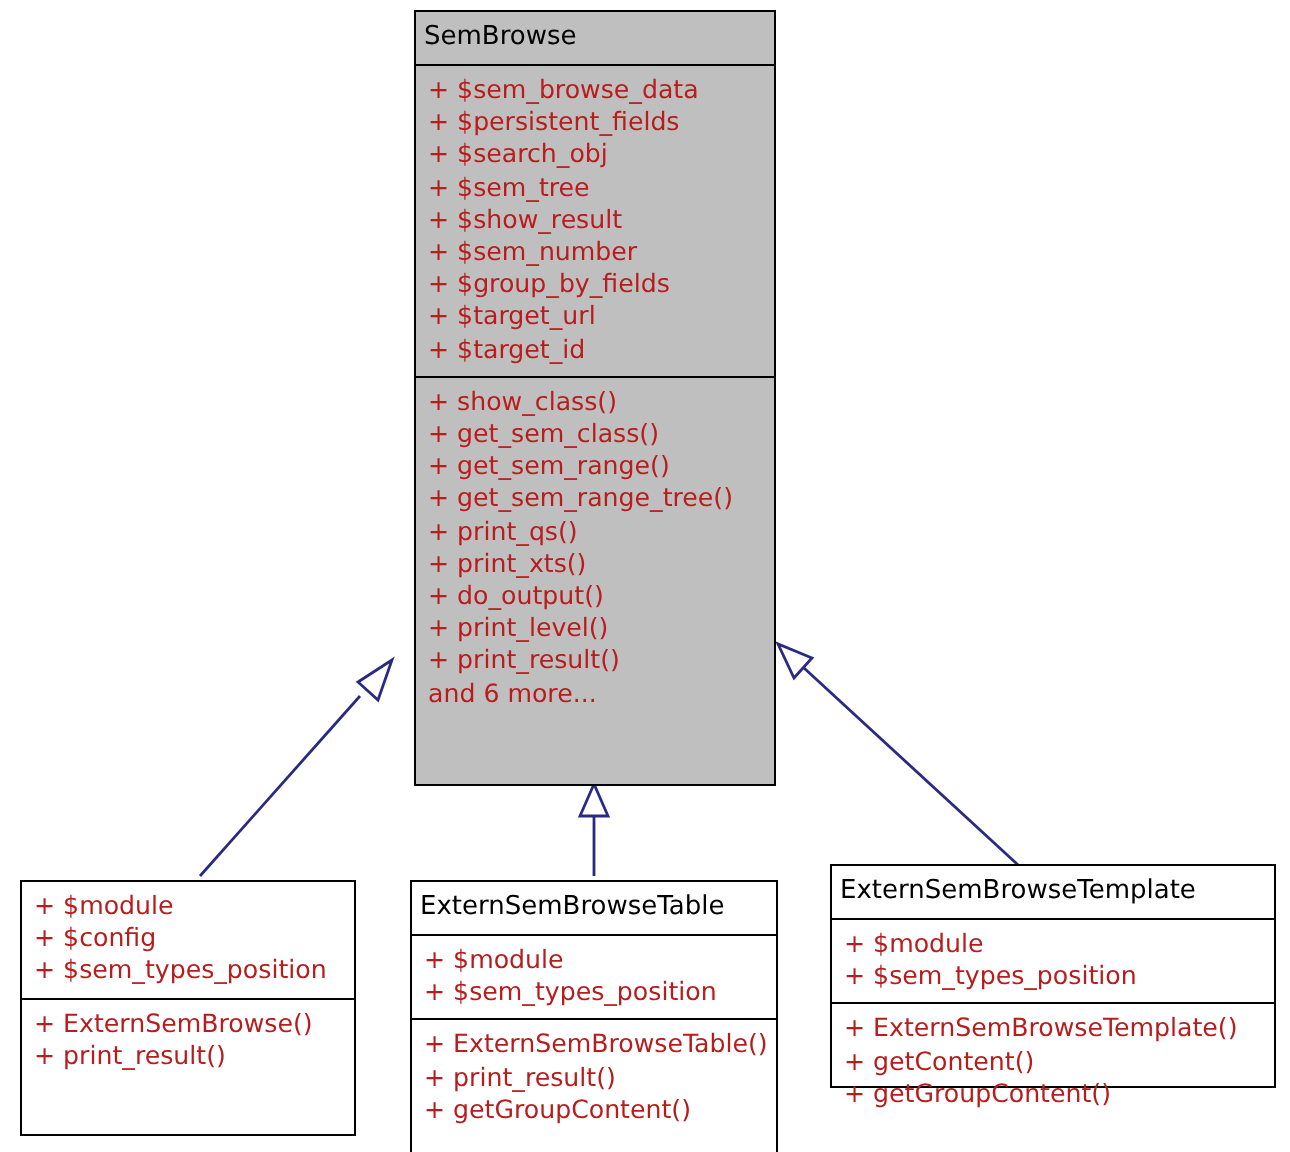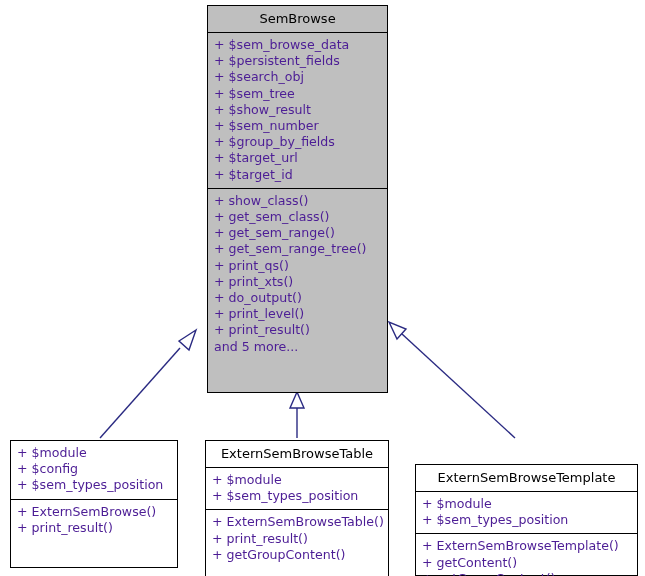--- a/index.html
+++ b/index.html
@@ -37,49 +37,48 @@
     background: #ffffff;
     display: flex;
     flex-direction: column;
   }
   .uml-class.base {
     background: #bfbfbf;
   }
 
   .class-header {
     box-sizing: border-box;
-    text-align: center;
     font-size: 13px;
     line-height: 15px;
     padding: 5px 4px 6px 4px;
     color: #000000;
     border-bottom: 1px solid #000000;
     white-space: nowrap;
   }
 
   .compartment {
     box-sizing: border-box;
     padding: 4px 6px 5px 6px;
     font-size: 12.6px;
     line-height: 16.2px;
-    color: #4c1d95;
+    color: #b91c1c;
   }
   .compartment.attrs {
     border-bottom: 1px solid #000000;
   }
   .member {
     white-space: nowrap;
     display: block;
   }
 
   
   #cls-sembrowse            { left: 207px; top: 5px;   width: 181px; height: 388px; }
   #cls-externsembrowse      { left: 10px;  top: 440px; width: 168px; height: 128px; }
   #cls-externsembrowsetable { left: 205px; top: 440px; width: 184px; height: 144px; }
-  #cls-externsembrowsetpl   { left: 415px; top: 464px; width: 223px; height: 112px; }
+  #cls-externsembrowsetpl   { left: 415px; top: 432px; width: 223px; height: 112px; }
 
   #cls-sembrowse .class-header { font-size: 13px; }
 </style>
 </head>
 <body>
 
 <div id="diagram">
 
   <svg id="edges" viewBox="0 0 645 576" width="645" height="576" xmlns="http://www.w3.org/2000/svg">
 
@@ -115,21 +114,21 @@
     <div class="compartment methods">
       <span class="member">+ show_class()</span>
       <span class="member">+ get_sem_class()</span>
       <span class="member">+ get_sem_range()</span>
       <span class="member">+ get_sem_range_tree()</span>
       <span class="member">+ print_qs()</span>
       <span class="member">+ print_xts()</span>
       <span class="member">+ do_output()</span>
       <span class="member">+ print_level()</span>
       <span class="member">+ print_result()</span>
-      <span class="member">and 5 more...</span>
+      <span class="member">and 6 more...</span>
     </div>
   </div>
 
   <div class="uml-class" id="cls-externsembrowse">
     <div class="compartment attrs">
       <span class="member">+ $module</span>
       <span class="member">+ $config</span>
       <span class="member">+ $sem_types_position</span>
     </div>
     <div class="compartment methods">

